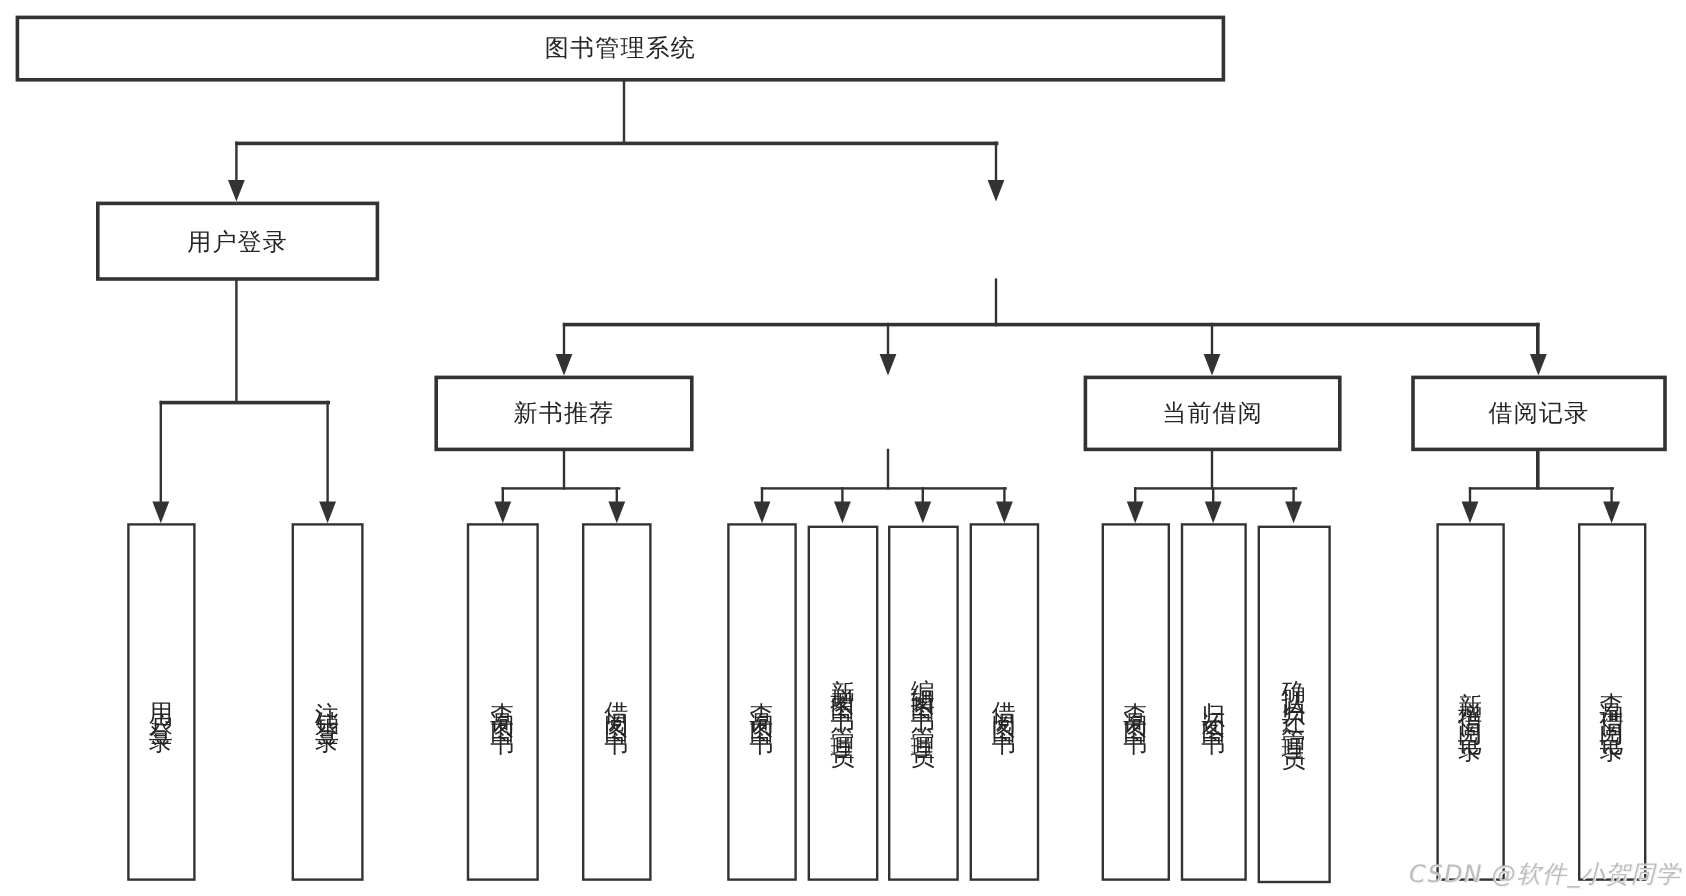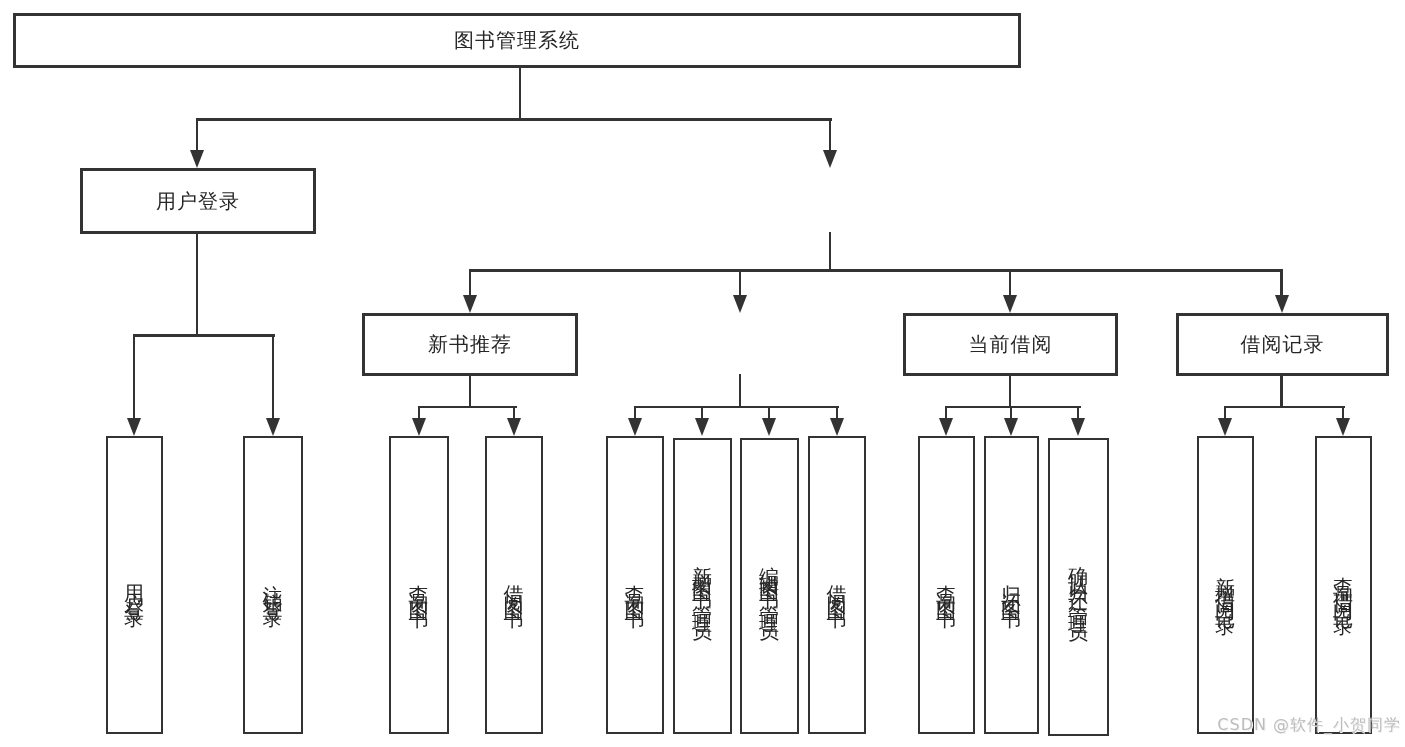--- a/index.html
+++ b/index.html
@@ -39,24 +39,25 @@
     position: absolute;
     width: 0; height: 0;
     border-left: 7px solid transparent;
     border-right: 7px solid transparent;
     border-top: 18px solid #333333;
   }
   .watermark {
     position: absolute;
     top: 715px;
     right: 4px;
-    font-size: 16px;
+    font-size: 20px;
     color: #bdbdbd;
     letter-spacing: 1px;
     text-shadow: 1px 1px 0 #f2f2f2;
+    font-style: italic;
   }
 </style>
 </head>
 <body>
 
 <div class="stage">
 
   <div class="box" style="left:13px; top:13px; width:1008px; height:55px;">图书管理系统</div>
 
   <div class="ln" style="left:518.75px; top:66px; width:2.5px; height:54px;"></div>

